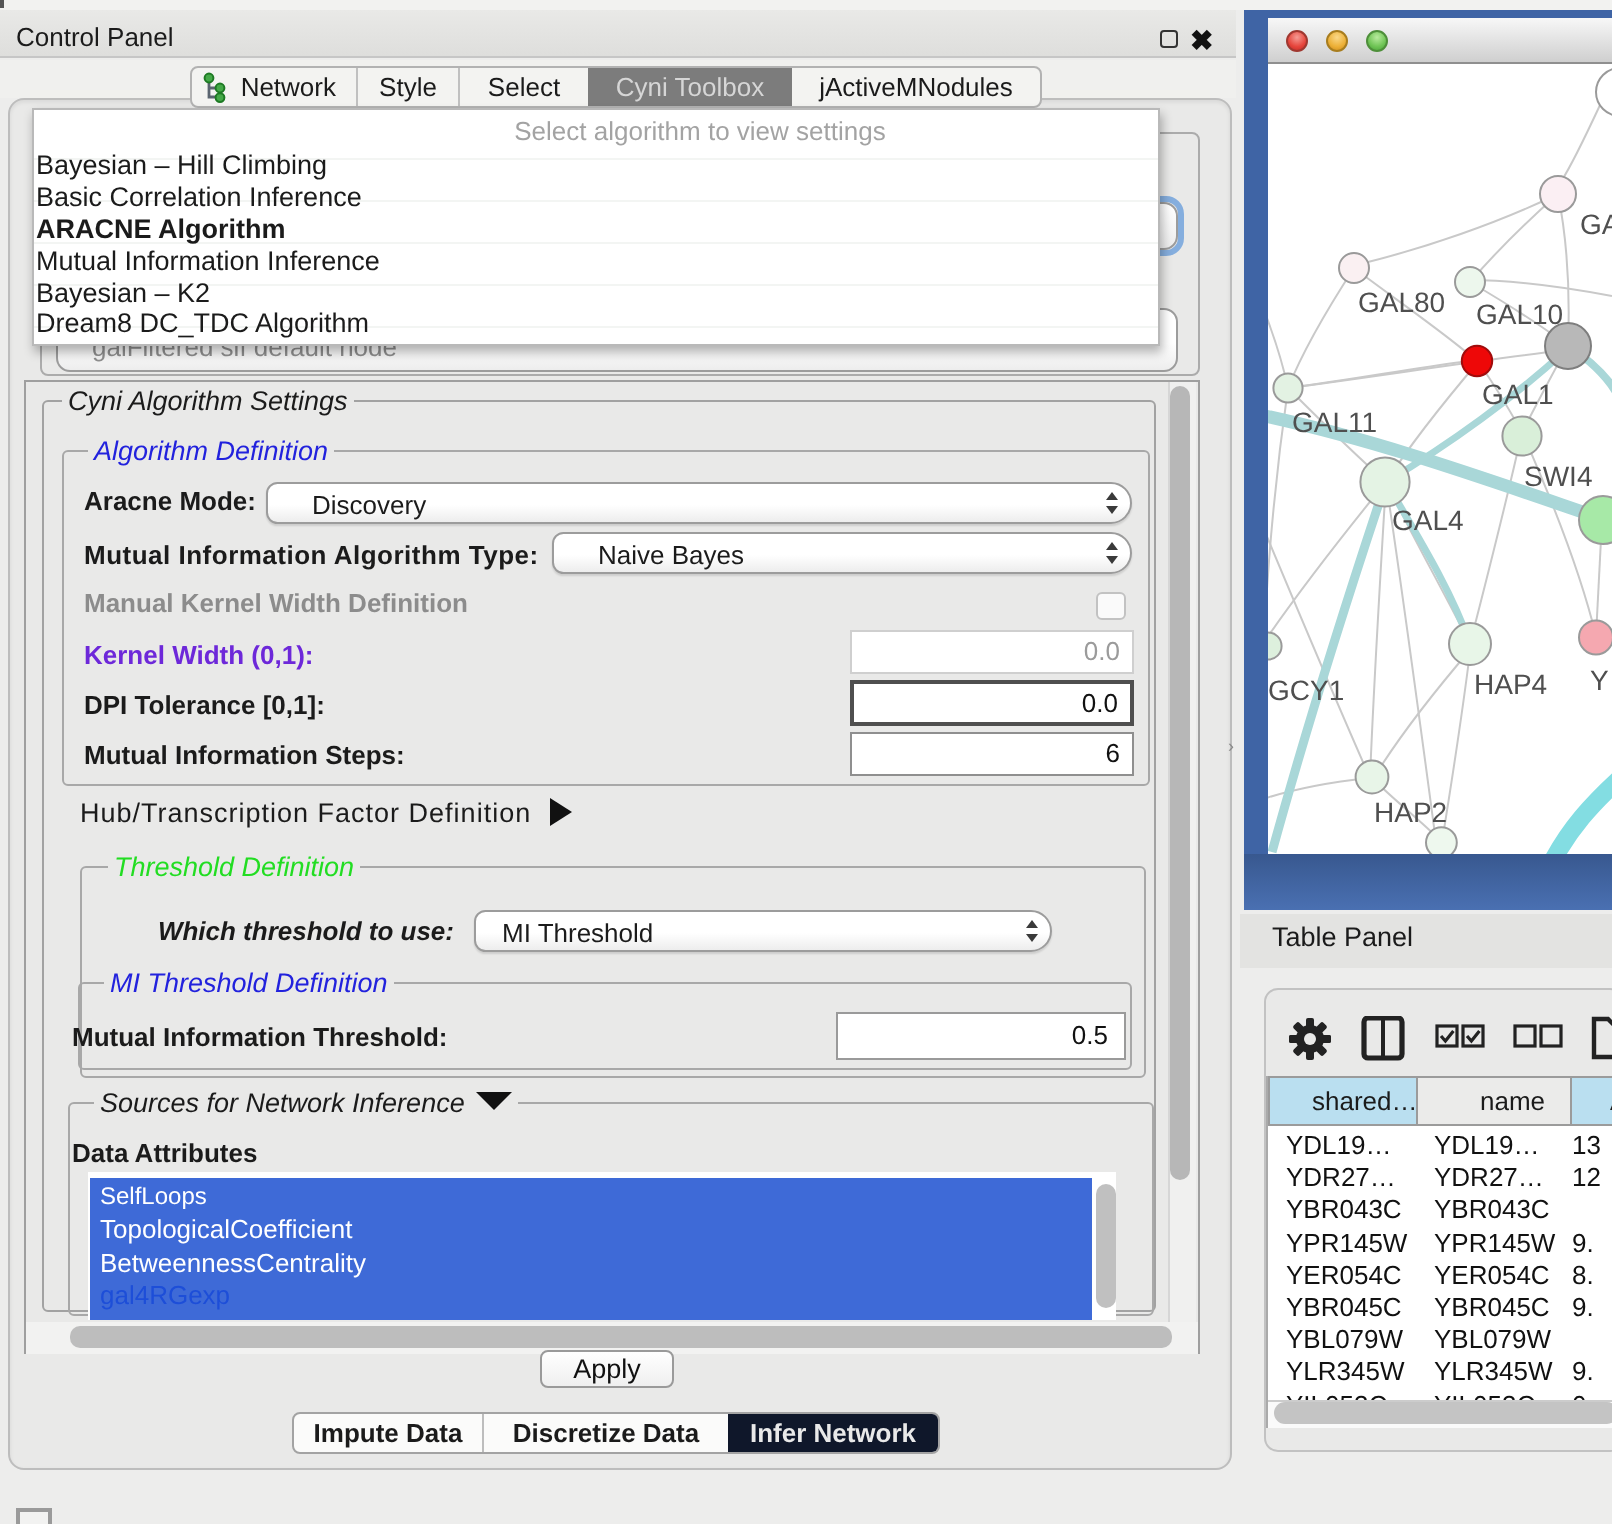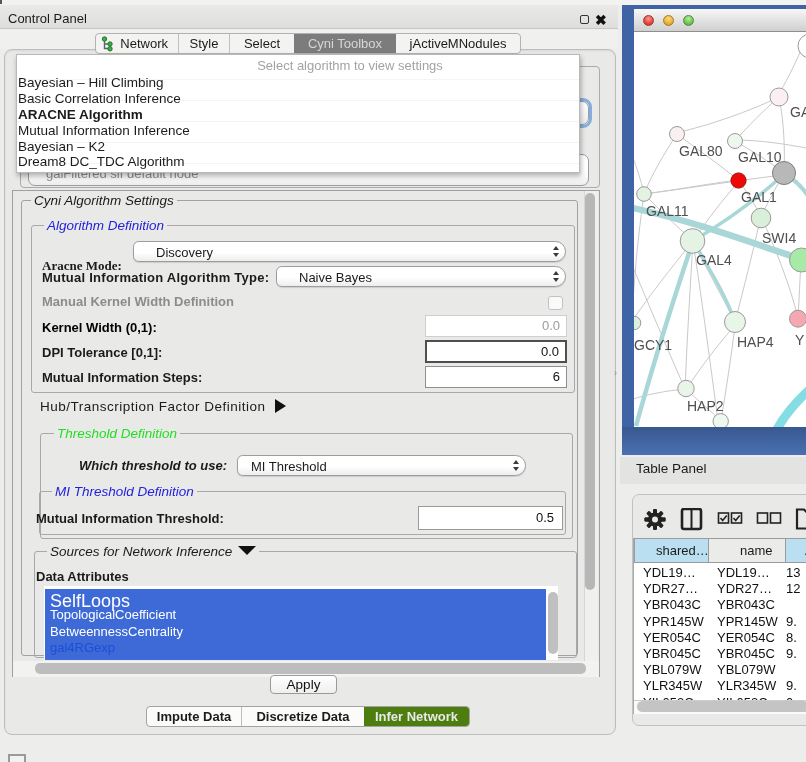--- a/index.html
+++ b/index.html
@@ -88,42 +88,42 @@
   <div class="abs lbl" style="left:18px;top:154px;font-size:13.5px;">Dream8 DC_TDC Algorithm</div>
 
   <fieldset style="left:21px;top:193px;width:557px;height:463px;border-color:#a2a2a2;">
     <legend style="color:#1b1b1b;margin-left:9px;">Cyni Algorithm Settings</legend>
   </fieldset>
 
   <fieldset style="left:31px;top:218px;width:544px;height:175px;border-color:#a8a8a8;">
     <legend style="color:#2222dd;margin-left:12px;">Algorithm Definition</legend>
   </fieldset>
 
-  <div class="abs lbl b" style="left:42px;top:258px;font-family:Liberation Serif, serif;">Aracne Mode:</div>
+  <div class="abs lbl b" style="left:42px;top:243px;">Aracne Mode:</div>
   <div class="combo" style="left:133px;top:241px;width:433px;height:21px;">
     <div class="ctext">Discovery</div>
     <div class="spin" style="right:5px;top:4px;">
         <div class="up"></div>
         <div class="dn"></div>
       </div>
   </div>
 
   <div class="abs lbl b" style="left:42px;top:270px;letter-spacing:0.25px;">Mutual Information Algorithm Type:</div>
   <div class="combo" style="left:276px;top:266px;width:290px;height:21px;">
     <div class="ctext">Naive Bayes</div>
     <div class="spin" style="right:5px;top:4px;">
         <div class="up"></div>
         <div class="dn"></div>
       </div>
   </div>
 
   <div class="abs lbl b" style="left:42px;top:294px;color:#8c8c8c;">Manual Kernel Width Definition</div>
   <div class="abs" style="left:548px;top:296px;width:15px;height:14px;border:1px solid #c2c2c2;border-radius:3px;background:#fafafa;"></div>
 
-  <div class="abs lbl b" style="left:42px;top:320px;color:#000000;">Kernel Width (0,1):</div>
+  <div class="abs lbl b" style="left:42px;top:320px;color:#6d28d9;">Kernel Width (0,1):</div>
   <div class="field" style="left:425px;top:315px;width:142px;height:22px;border:1px solid #cfcfcf;
        color:#9b9b9b;line-height:20px;padding-right:6px;">0.0</div>
 
   <div class="abs lbl b" style="left:42px;top:345px;">DPI Tolerance [0,1]:</div>
   <div class="field" style="left:425px;top:340px;width:142px;height:23px;border:2px solid #4f4f4f;
        color:#111;line-height:19px;padding-right:6px;">0.0</div>
 
   <div class="abs lbl b" style="left:42px;top:370px;">Mutual Information Steps:</div>
   <div class="field" style="left:425px;top:366px;width:142px;height:22px;border:1px solid #8f8f8f;
        color:#111;line-height:20px;padding-right:6px;">6</div>
@@ -154,37 +154,37 @@
        color:#111;line-height:22px;padding-right:8px;">0.5</div>
 
   <fieldset style="left:34px;top:544px;width:543px;height:114px;border-color:#a8a8a8;">
     <legend style="color:#1b1b1b;margin-left:12px;">Sources for Network Inference<span style="display:inline-block;width:0;height:0;border-left:9px solid transparent;border-right:9px solid transparent;border-top:9px solid #111;vertical-align:1px;margin-left:6px;"></span></legend>
   </fieldset>
 
   <div class="abs lbl b" style="left:36px;top:569px;">Data Attributes</div>
 
   <div class="abs" style="left:44px;top:586px;width:514px;height:74px;background:#ffffff;"></div>
   <div class="abs" style="left:45px;top:589px;width:501px;height:71px;background:#3e6ad7;"></div>
-  <div class="abs" style="left:50px;top:591px;font-size:18px;color:#fff;">SelfLoops</div>
+  <div class="abs" style="left:50px;top:591px;font-size:12px;color:#fff;">SelfLoops</div>
   <div class="abs" style="left:50px;top:607px;font-size:13px;color:#fff;">TopologicalCoefficient</div>
   <div class="abs" style="left:50px;top:624px;font-size:13px;color:#fff;">BetweennessCentrality</div>
   <div class="abs" style="left:50px;top:640px;font-size:13px;color:#1d4ed8;">gal4RGexp</div>
   <div class="abs" style="left:548px;top:592px;width:10px;height:62px;background:#c0c0c0;border-radius:5px;"></div>
 
   <div class="abs" style="left:13px;top:661px;width:586px;height:16px;background:#f2f2f1;"></div>
   <div class="abs" style="left:35px;top:663px;width:551px;height:11px;background:#bdbdbd;border-radius:5px;"></div>
 
   <div class="abs" style="left:270px;top:675px;width:67px;height:19px;border:1px solid #9a9a9a;border-radius:4px;
        background:linear-gradient(#ffffff,#efefef);text-align:center;line-height:18px;font-size:13.5px;color:#111;">Apply</div>
 
   <div class="abs" style="left:146px;top:706px;height:21px;display:flex;border:1px solid #a3a3a3;border-radius:4px;
        overflow:hidden;background:#fbfbfa;">
     <div style="width:95px;line-height:20px;font-size:13px;font-weight:bold;color:#1b1b1b;border-right:1px solid #bdbdbd;text-align:center;">Impute Data</div>
     <div style="width:122px;line-height:20px;font-size:13px;font-weight:bold;color:#1b1b1b;text-align:center;">Discretize Data</div>
-    <div style="width:105px;line-height:20px;font-size:13px;font-weight:bold;color:#e9e9e9;background:#4d7c0f;text-align:center;">Infer Network</div>
+    <div style="width:105px;line-height:20px;font-size:13px;font-weight:bold;color:#e9e9e9;background:#0f172a;text-align:center;">Infer Network</div>
   </div>
 
   <div class="abs" style="left:8px;top:754px;width:18px;height:16px;border:2px solid #9a9a9a;background:#f2f2f1;"></div>
 
   <div class="abs" style="left:614px;top:368px;font-size:9px;color:#8a8a8a;">›</div>
 
   <div class="abs" style="left:622px;top:5px;width:184px;height:450px;background:#3f64a5;"></div>
   <div class="abs" style="left:622px;top:427px;width:184px;height:28px;background:linear-gradient(#38588f,#4a70b2);"></div>
 
   <div class="abs" style="left:634px;top:9px;width:172px;height:23px;

